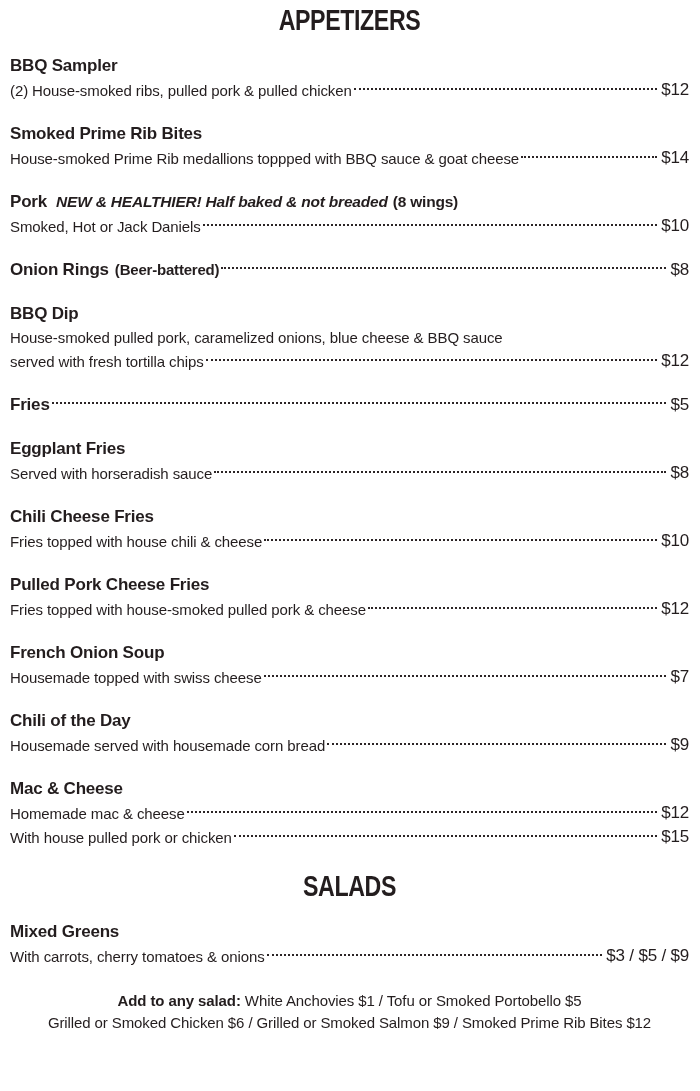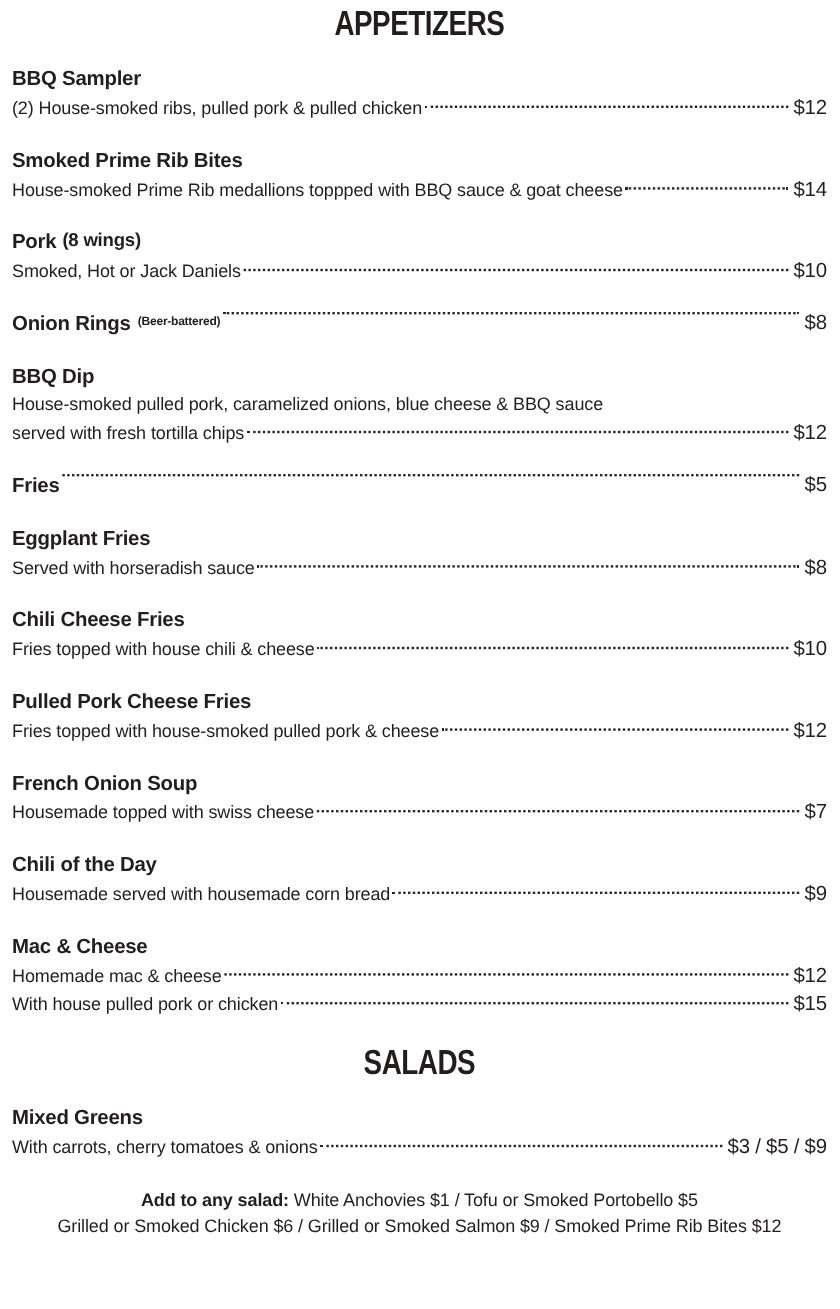--- a/index.html
+++ b/index.html
@@ -11,29 +11,29 @@
   }
   .menu { padding: 5px 11px 0 10px; }
   .section-title {
     font-size: 29px; font-weight: bold; line-height: 30px;
     text-align: center; letter-spacing: -0.5px;
     transform: scaleX(0.8); transform-origin: 50% 50%;
     margin-bottom: 21px;
   }
   .item { margin-bottom: 25px; }
   .name-row {
-    display: flex; align-items: flex-start;
+    display: flex; align-items: center;
     font-weight: bold; font-size: 17px; line-height: 19px;
     letter-spacing: -0.2px;
   }
   .name { white-space: nowrap; }
   .note { font-size: 15.5px; line-height: 18px; white-space: nowrap; }
   .note.italic { font-style: italic; margin-left: 9px; }
   .note.plain { margin-left: 5px; }
-  .suffix { font-size: 10px; line-height: 18px; margin-left: 6px; white-space: nowrap; }
+  .suffix { font-size: 15px; line-height: 18px; margin-left: 6px; white-space: nowrap; }
   .desc-row {
     display: flex; align-items: center;
     font-size: 15px; line-height: 17px; margin-top: 6px;
     font-weight: normal; letter-spacing: -0.1px;
   }
   .dots {
     flex: 1 1 auto; min-width: 12px;
     border-bottom: 2px dotted #2b2425;
     margin: 0 4px 3px 2px;
   }
@@ -69,20 +69,21 @@
         </div>
         <div class="desc-row">
           <span class="desc">House-smoked Prime Rib medallions toppped with BBQ sauce &amp; goat cheese</span>
           <span class="dots"></span>
           <span class="price">$14</span>
         </div>
       </div>
       <div class="item">
         <div class="name-row">
           <span class="name">Pork</span>
+          <span class="note italic">NEW &amp; HEALTHIER! Half baked &amp; not breaded</span>
           <span class="note plain">(8 wings)</span>
         </div>
         <div class="desc-row">
           <span class="desc">Smoked, Hot or Jack Daniels</span>
           <span class="dots"></span>
           <span class="price">$10</span>
         </div>
       </div>
       <div class="item">
         <div class="name-row">

